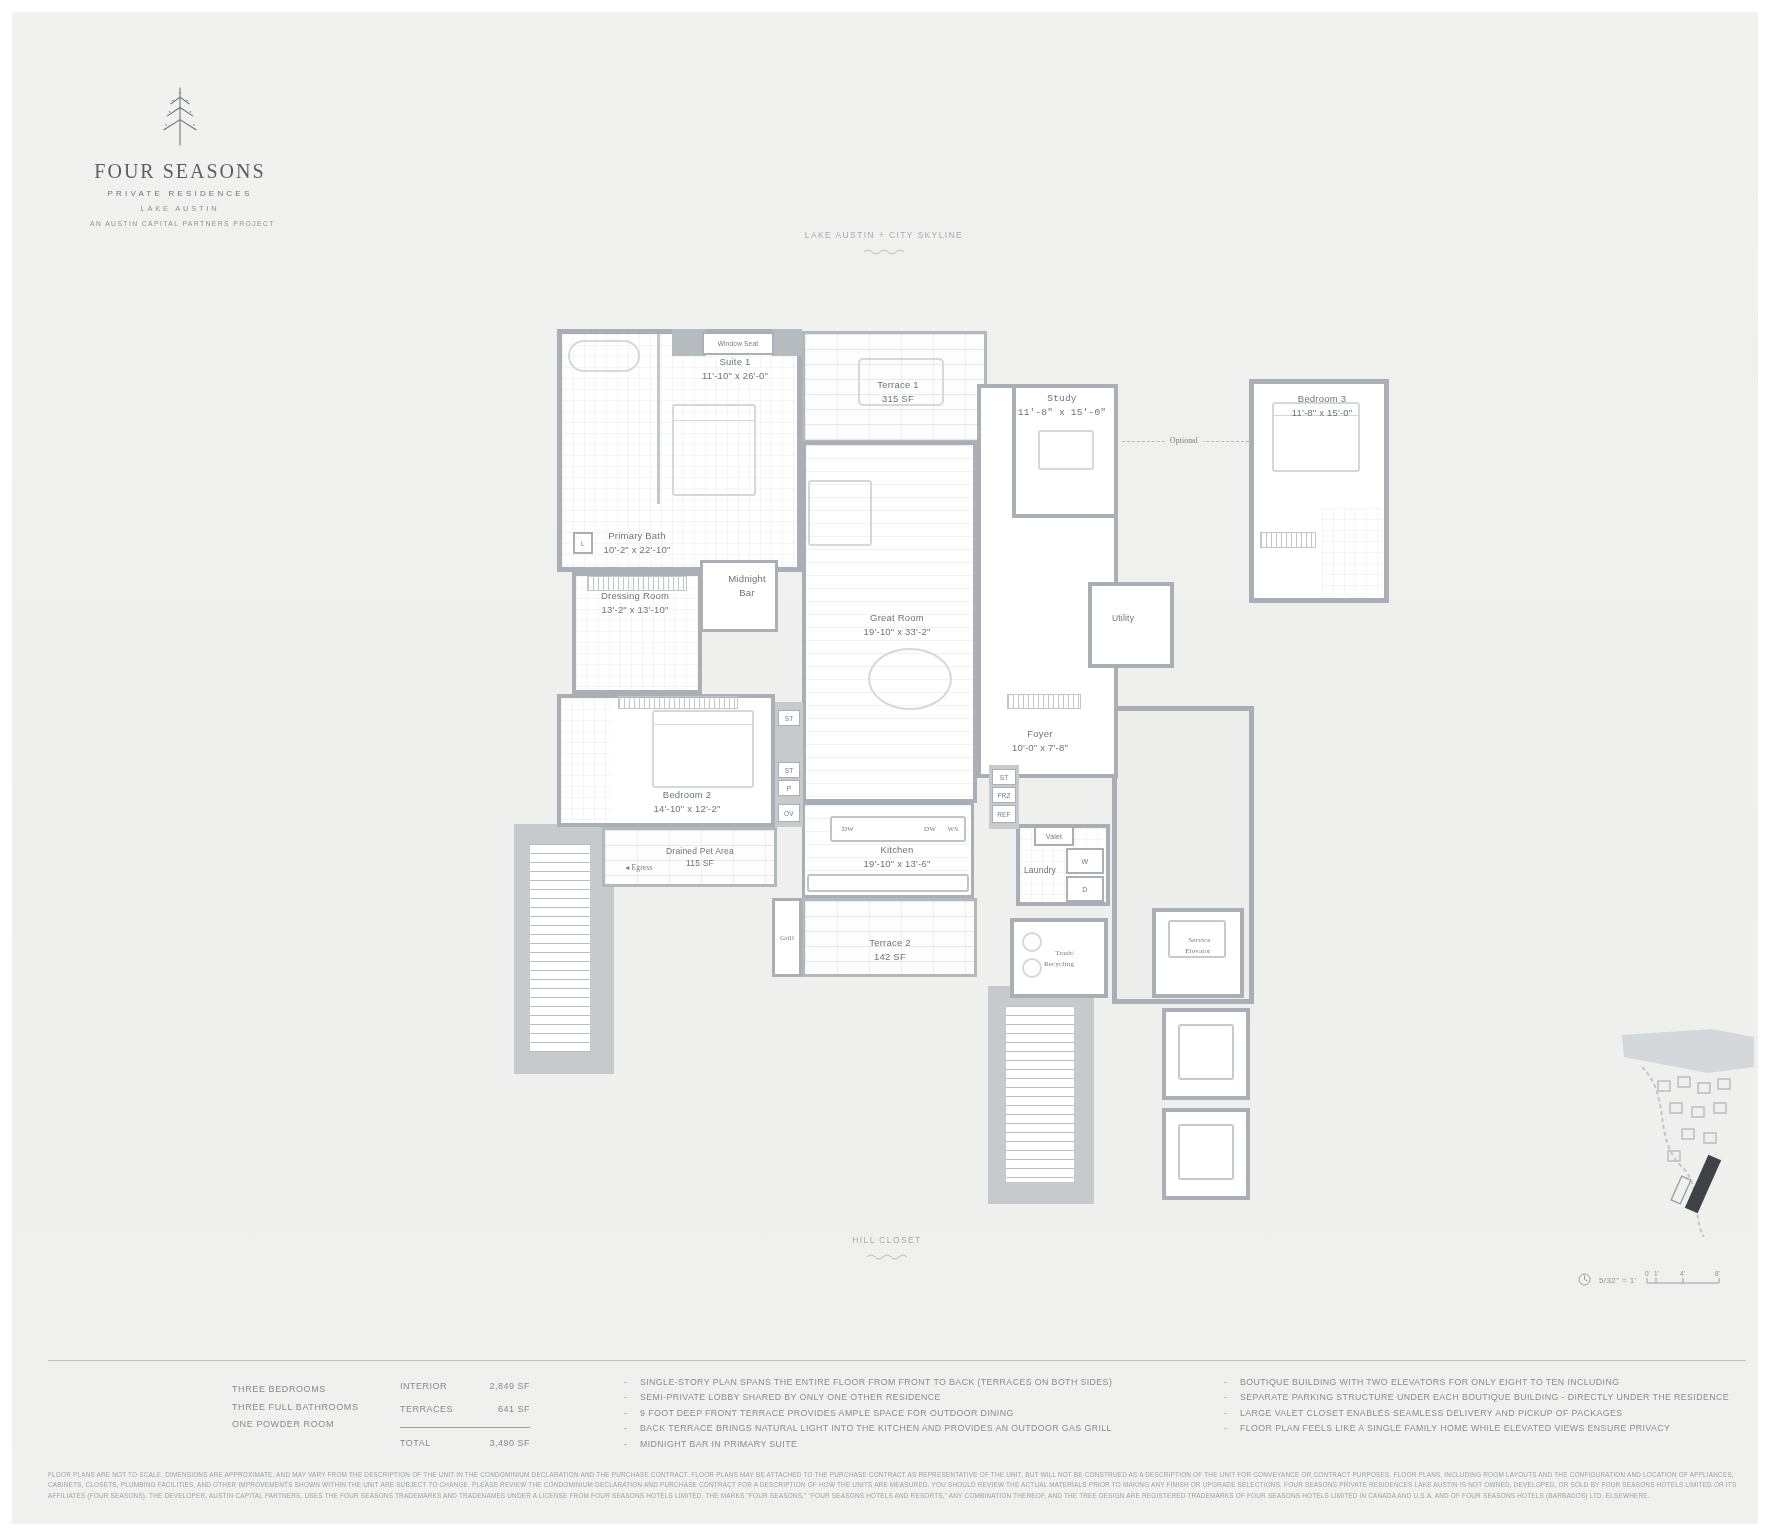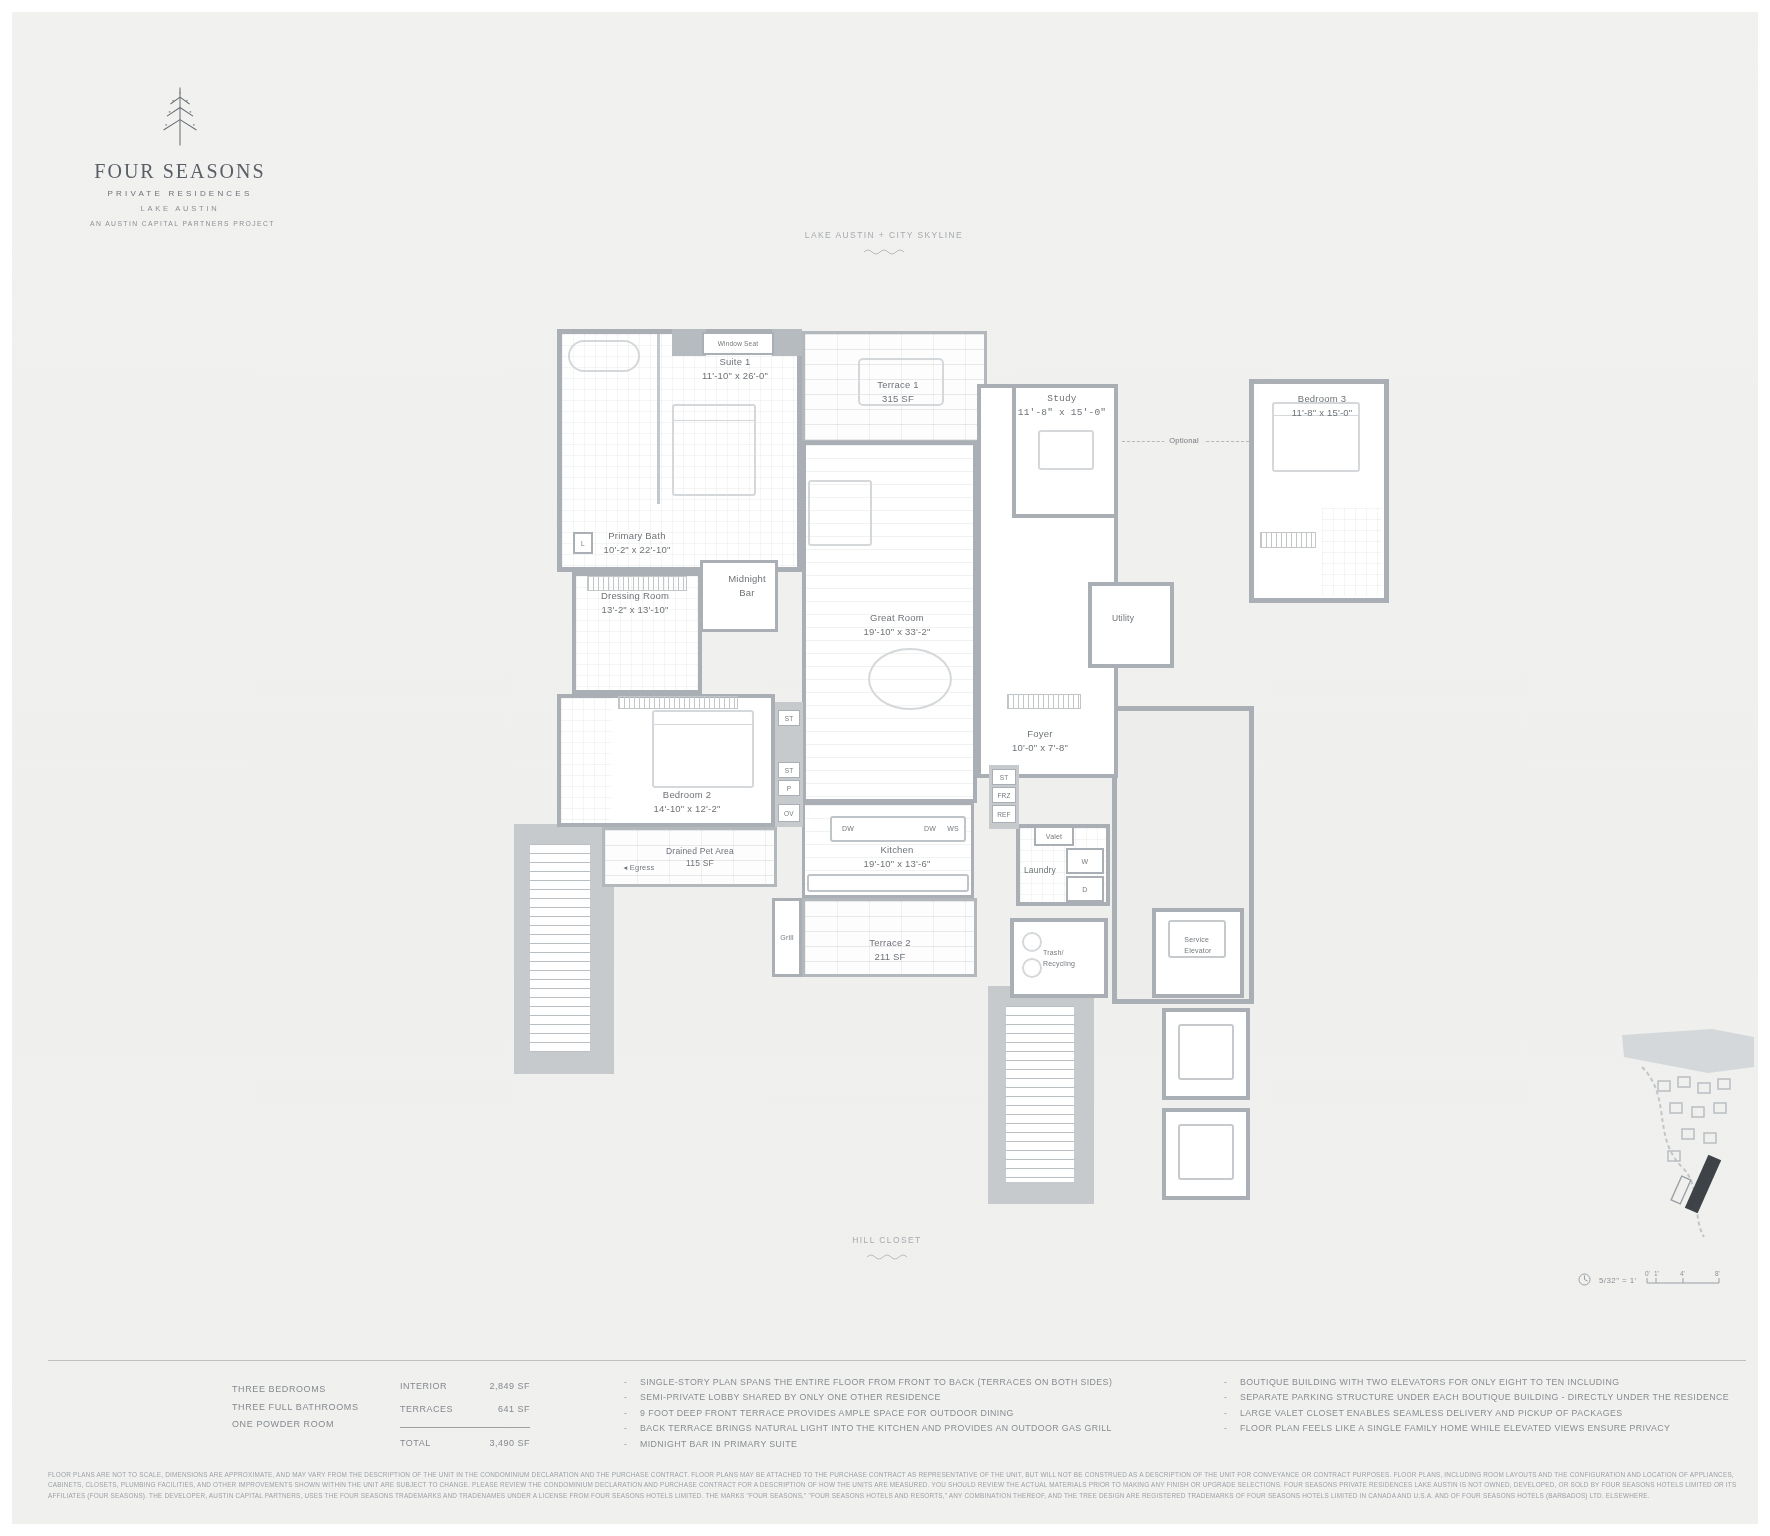--- a/index.html
+++ b/index.html
@@ -10,21 +10,21 @@
   .room{position:absolute;background:#fff;border:4px solid #a9afb5;box-sizing:border-box;}
   .wood{background-image:repeating-linear-gradient(180deg,rgba(120,126,132,.10) 0 1px,transparent 1px 13px);background-color:#fff;}
   .brick{background-image:repeating-linear-gradient(180deg,rgba(120,126,132,.16) 0 1px,transparent 1px 15px),repeating-linear-gradient(90deg,rgba(120,126,132,.10) 0 1px,transparent 1px 32px);background-color:#fdfdfd;}
   .tile{background-image:repeating-linear-gradient(180deg,rgba(120,126,132,.08) 0 1px,transparent 1px 11px),repeating-linear-gradient(90deg,rgba(120,126,132,.08) 0 1px,transparent 1px 11px);background-color:#fff;}
   .mass{position:absolute;background:#c6cacd;}
   .treads{position:absolute;background:#fff;background-image:repeating-linear-gradient(180deg,#b9bec2 0 1px,transparent 1px 9px);}
   .hatch{position:absolute;background-image:repeating-linear-gradient(90deg,#c2c6c9 0 1px,transparent 1px 5px);border:1px solid #c2c6c9;box-sizing:border-box;}
   .furn{position:absolute;border:2px solid #d5d8db;border-radius:3px;box-sizing:border-box;}
   .lbl{position:absolute;transform:translate(-50%,-50%);text-align:center;font-size:9.5px;line-height:1.45;color:#6e7378;letter-spacing:.2px;white-space:nowrap;}
   .tagbox{position:absolute;background:#fff;border:1px solid #a9afb5;box-sizing:border-box;display:flex;align-items:center;justify-content:center;font-size:6.5px;color:#74797e;letter-spacing:.2px;}
-  .tinylbl{position:absolute;transform:translate(-50%,-50%);font-size:7px;color:#74797e;white-space:nowrap;letter-spacing:.2px;text-align:left;line-height:1.5;}
+  .tinylbl{position:absolute;transform:translate(-50%,-50%);font-size:7px;color:#74797e;white-space:nowrap;letter-spacing:.2px;text-align:right;line-height:1.5;font-family:Liberation Serif, serif;}
   .orient{position:absolute;transform:translate(-50%,-50%);font-size:8.5px;letter-spacing:1.4px;color:#a6aaae;white-space:nowrap;}
   .dash-line{position:absolute;border-top:1px dashed #b3b8bc;}
   
   #brand{position:absolute;left:68px;top:72px;width:200px;text-align:center;color:#5a5f66;}
   #brand .fs{font-family:"Liberation Serif",serif;font-size:20px;letter-spacing:2px;text-transform:uppercase;margin-top:6px;}
   #brand .pr{font-size:8px;letter-spacing:3.2px;color:#6c7177;margin-top:6px;}
   #brand .la{font-size:7.5px;letter-spacing:2.8px;color:#8b9096;margin-top:6px;}
   #project-line{position:absolute;left:78px;top:208px;font-size:6.8px;letter-spacing:1.4px;color:#8b8f94;}
   
   #sep{position:absolute;left:36px;top:1348px;width:1698px;height:1px;background:rgba(70,72,75,.28);}
@@ -218,21 +218,21 @@
   <div class="tinylbl" style="left:627px;top:856px;font-size:7.5px;">◂ <span>Egress</span></div>
   <div class="lbl" style="left:885px;top:845px;">
     <div>Kitchen</div>
         <div>19'-10" x 13'-6"</div>
   </div>
   <div class="lbl" style="left:1028px;top:858px;font-size:8.5px;">
     <div>Laundry</div>
   </div>
   <div class="lbl" style="left:878px;top:938px;">
     <div>Terrace 2</div>
-        <div>211 SF</div>
+        <div>142 SF</div>
   </div>
   <div class="tinylbl" style="left:775px;top:926px;">Grill</div>
   <div class="tinylbl" style="left:1047px;top:946px;">
     <div>Trash/</div>
         <div>Recycling</div>
   </div>
   <div class="tinylbl" style="left:1186px;top:933px;">
     <div>Service</div>
         <div>Elevator</div>
   </div>

